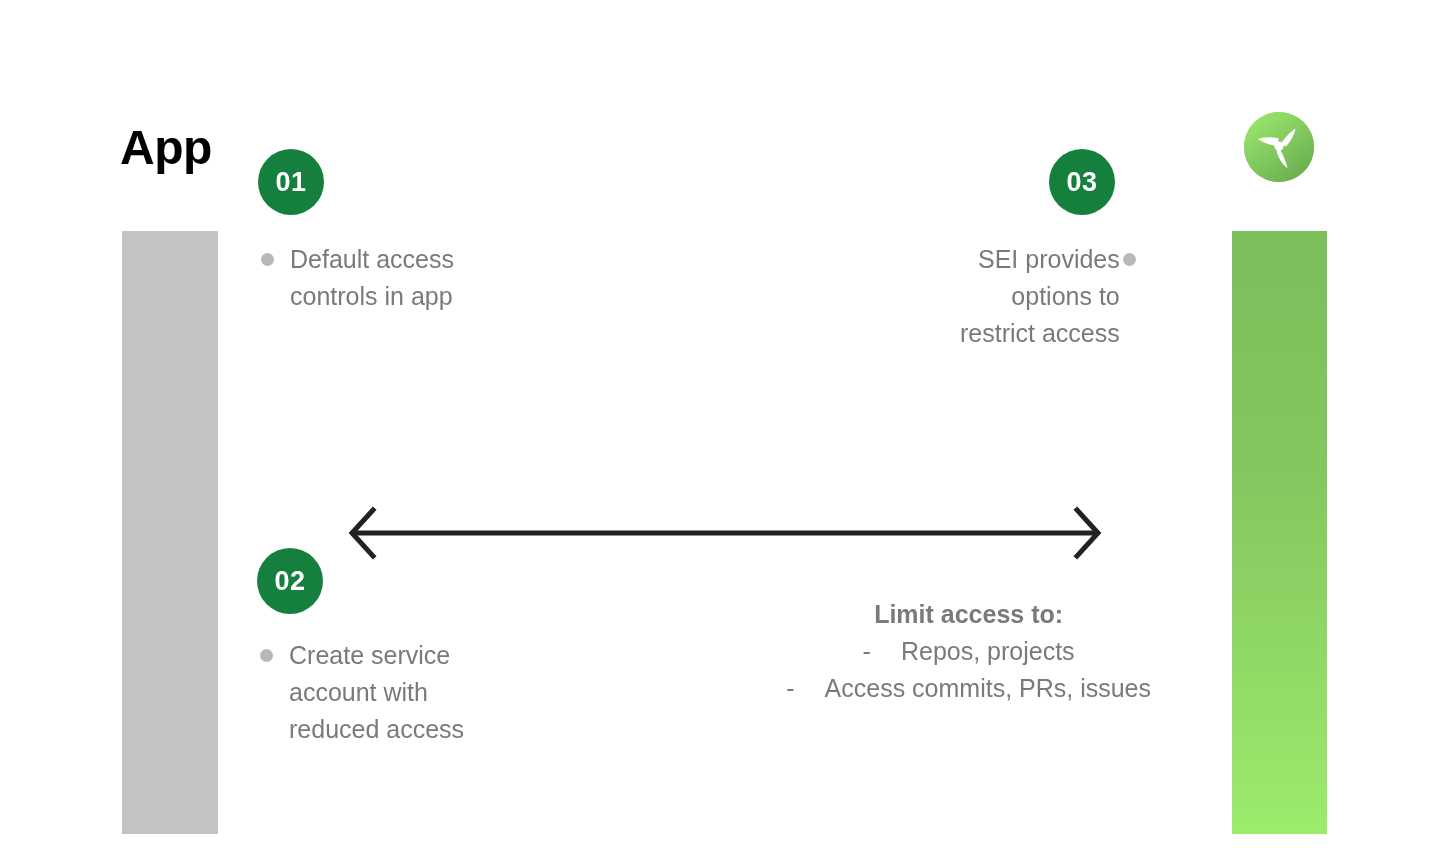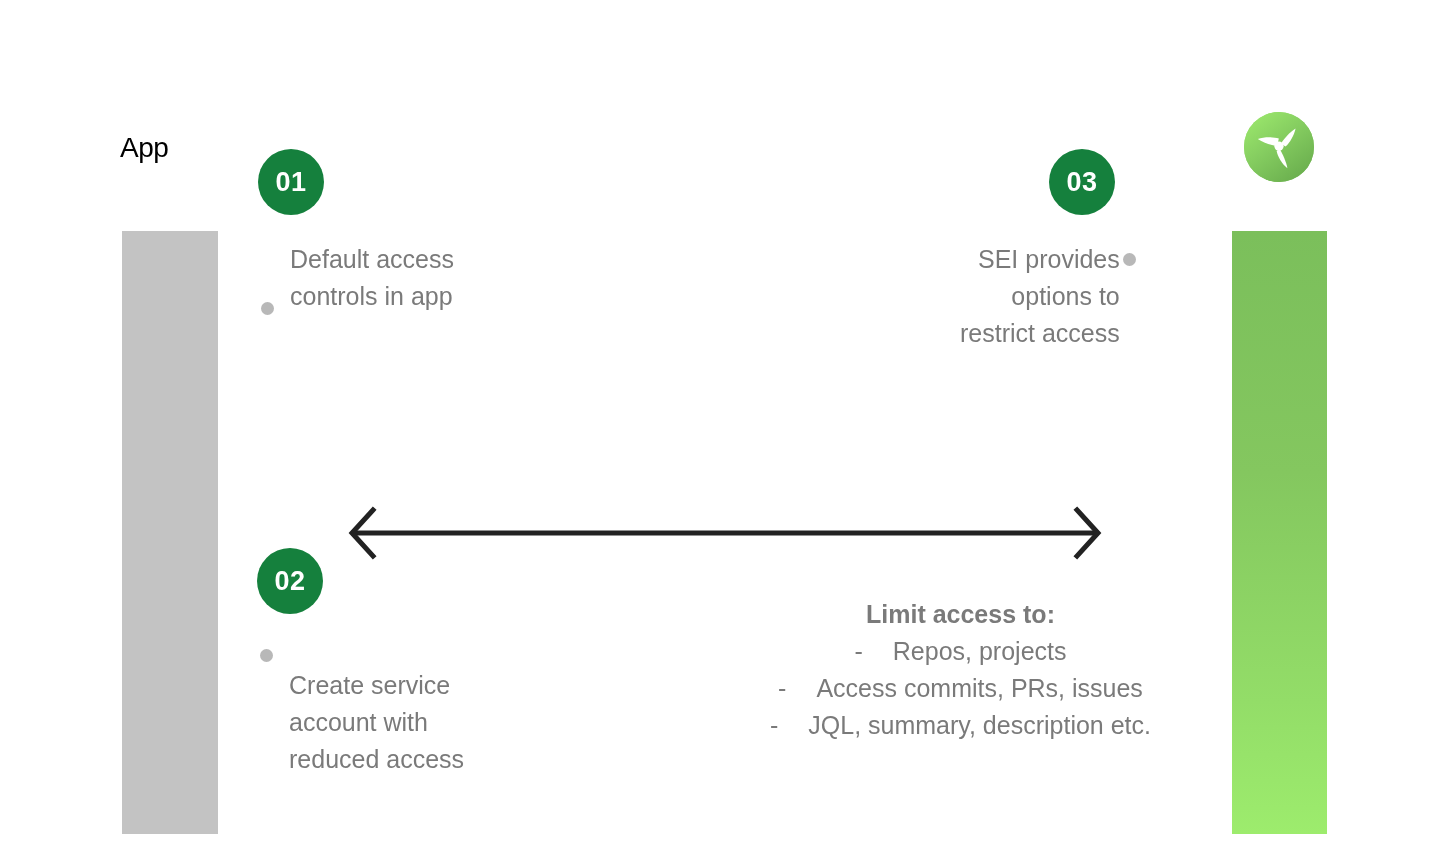--- a/index.html
+++ b/index.html
@@ -18,24 +18,24 @@
     height: 848px;
     background: #ffffff;
     overflow: hidden;
   }
 
   
   .slide-title {
     position: absolute;
     left: 120px;
     top: 122px;
-    font-size: 28px;
+    font-size: 48px;
     line-height: 52px;
     color: #000000;
-    font-weight: 400;
+    font-weight: 700;
     letter-spacing: -0.5px;
     white-space: nowrap;
   }
 
   
   .grey-pillar {
     position: absolute;
     left: 122px;
     top: 231px;
     width: 96px;
@@ -97,25 +97,25 @@
   .bullet-dot {
     width: 13px;
     height: 13px;
     border-radius: 50%;
     background: #b8b8b8;
     flex: 0 0 auto;
     margin-top: 12px;
   }
   .bullet-text { white-space: pre-line; }
 
-  .block-01 { left: 261px; top: 241px; align-items: flex-end; }
+  .block-01 { left: 261px; top: 241px; }
   .block-01 .bullet-text { margin-left: 16px; text-align: left; }
 
   .block-02 { left: 260px; top: 637px; }
-  .block-02 .bullet-text { margin-left: 16px; text-align: left; margin-top: 30px; }
+  .block-02 .bullet-text { margin-left: 16px; text-align: left; }
 
   .block-03 { left: 960px; top: 241px; }
   .block-03 .bullet-text { margin-right: 3px; text-align: right; }
 
   
   .arrow-wrap {
     position: absolute;
     left: 345px;
     top: 500px;
     width: 760px;
@@ -211,16 +211,15 @@
     </svg>
   </div>
 
   <div class="limit-list">
     <span class="limit-heading">Limit access to:</span>
 
     <span class="limit-row"><span class="limit-dash">-</span><span class="limit-gap"></span><span>Repos, projects</span></span>
 
     <span class="limit-row"><span class="limit-dash">-</span><span class="limit-gap"></span><span>Access commits, PRs, issues</span></span>
 
-    <span class="limit-row"><span class="limit-dash">-</span><span class="limit-gap"></span><span>JQL, summary, description etc.</span></span>
   </div>
 
 </div>
 
 </body></html>

